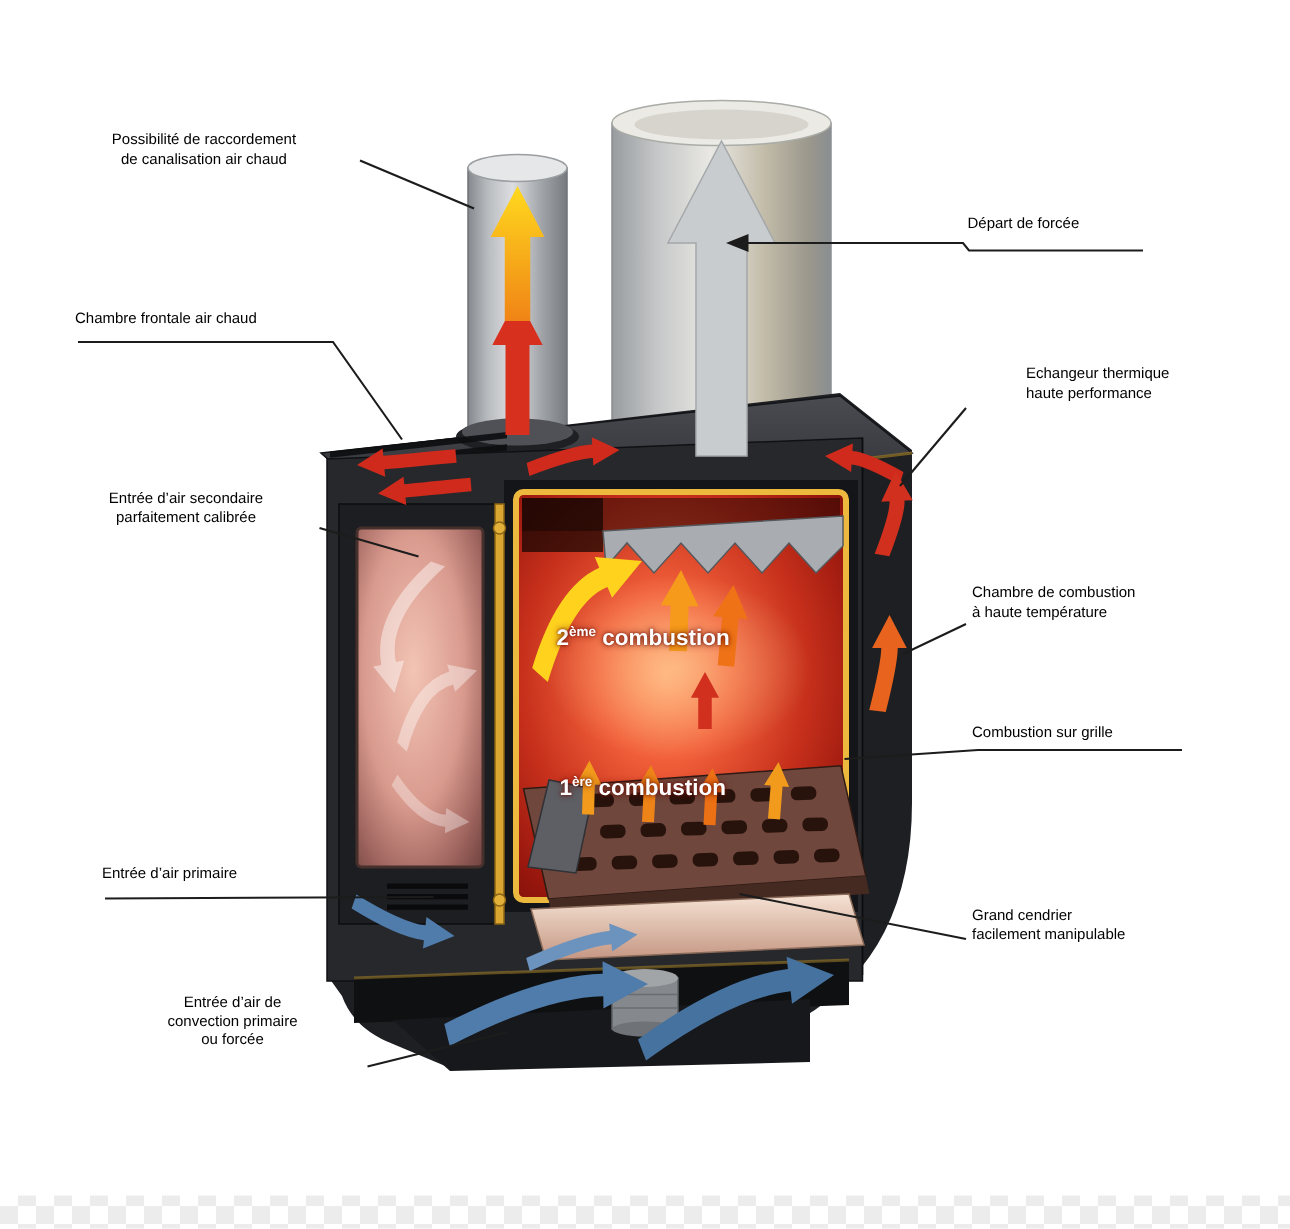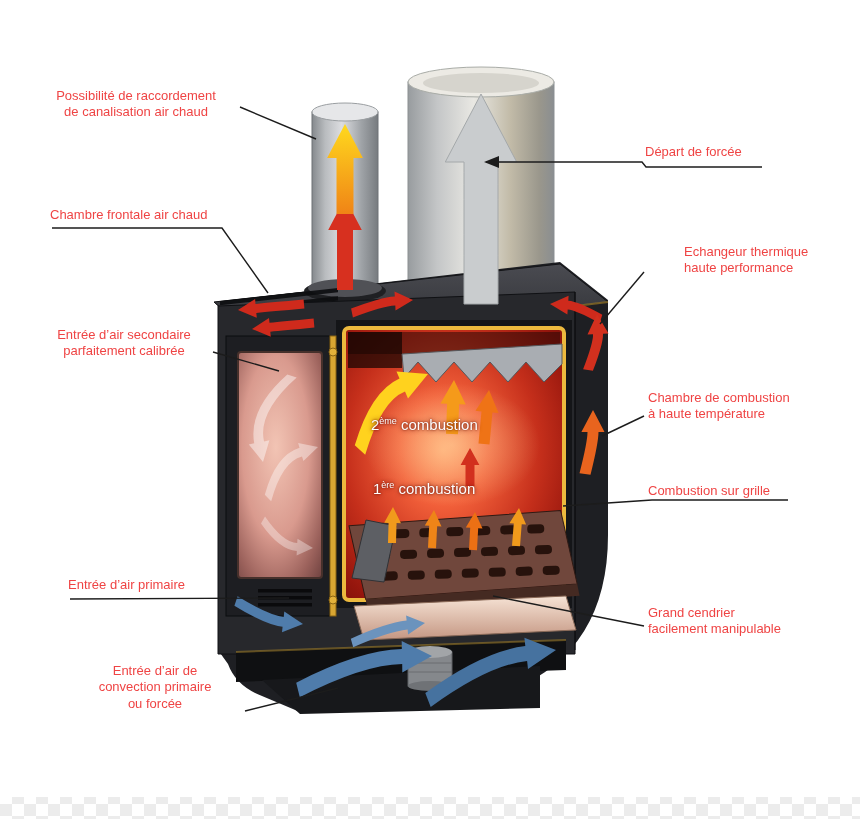--- a/index.html
+++ b/index.html
@@ -9,41 +9,41 @@
     background-color:#fff;
     background-image:
       linear-gradient(45deg,#ececec 25%,transparent 25%,transparent 75%,#ececec 75%),
       linear-gradient(45deg,#ececec 25%,transparent 25%,transparent 75%,#ececec 75%);
     background-size:24px 24px;
     background-position:0 0,12px 12px;
   }
   .white-panel{position:absolute;left:0;top:0;width:860px;height:797px;background:#fff;}
   svg#scene{position:absolute;left:0;top:0;}
   .callout{
-    position:absolute;font-size:13px;line-height:1.25;color:#ef4444;
+    position:absolute;font-size:10px;line-height:1.25;color:#000000;
     white-space:pre-line;
   }
   .co-center{text-align:center;}
   #c-raccordement{left:30px;top:88px;width:212px;}
   #c-sortie{left:50px;top:207px;}
   #c-secondaire{left:36px;top:327px;width:176px;}
   #c-primaire{left:68px;top:577px;}
   #c-convection{left:60px;top:663px;width:190px;}
   #c-fumees{left:645px;top:144px;}
   #c-echangeur{left:684px;top:244px;}
   #c-chambre{left:648px;top:390px;}
   #c-grille{left:648px;top:483px;text-align:center;}
   #c-cendrier{left:648px;top:605px;}
   .fire-label{
-    position:absolute;color:#ffffff;font-weight:400;font-size:15px;
+    position:absolute;color:#ffffff;font-weight:700;font-size:15px;
     text-shadow:0 0 5px rgba(110,15,6,.9),0 0 2px rgba(110,15,6,.9);
   }
   .fire-label sup{font-size:9px;}
   #combustion-2{left:371px;top:416px;}
-  #combustion-1{left:373px;top:480px;}
+  #combustion-1{left:373px;top:516px;}
 </style>
 </head>
 <body>
 
 <div class="white-panel"></div>
 
 <svg id="scene" width="860" height="819" viewBox="0 0 860 819">
   <defs>
     <linearGradient id="gPipeL" x1="0" y1="0" x2="1" y2="0">
       <stop offset="0" stop-color="#85898d"></stop>

